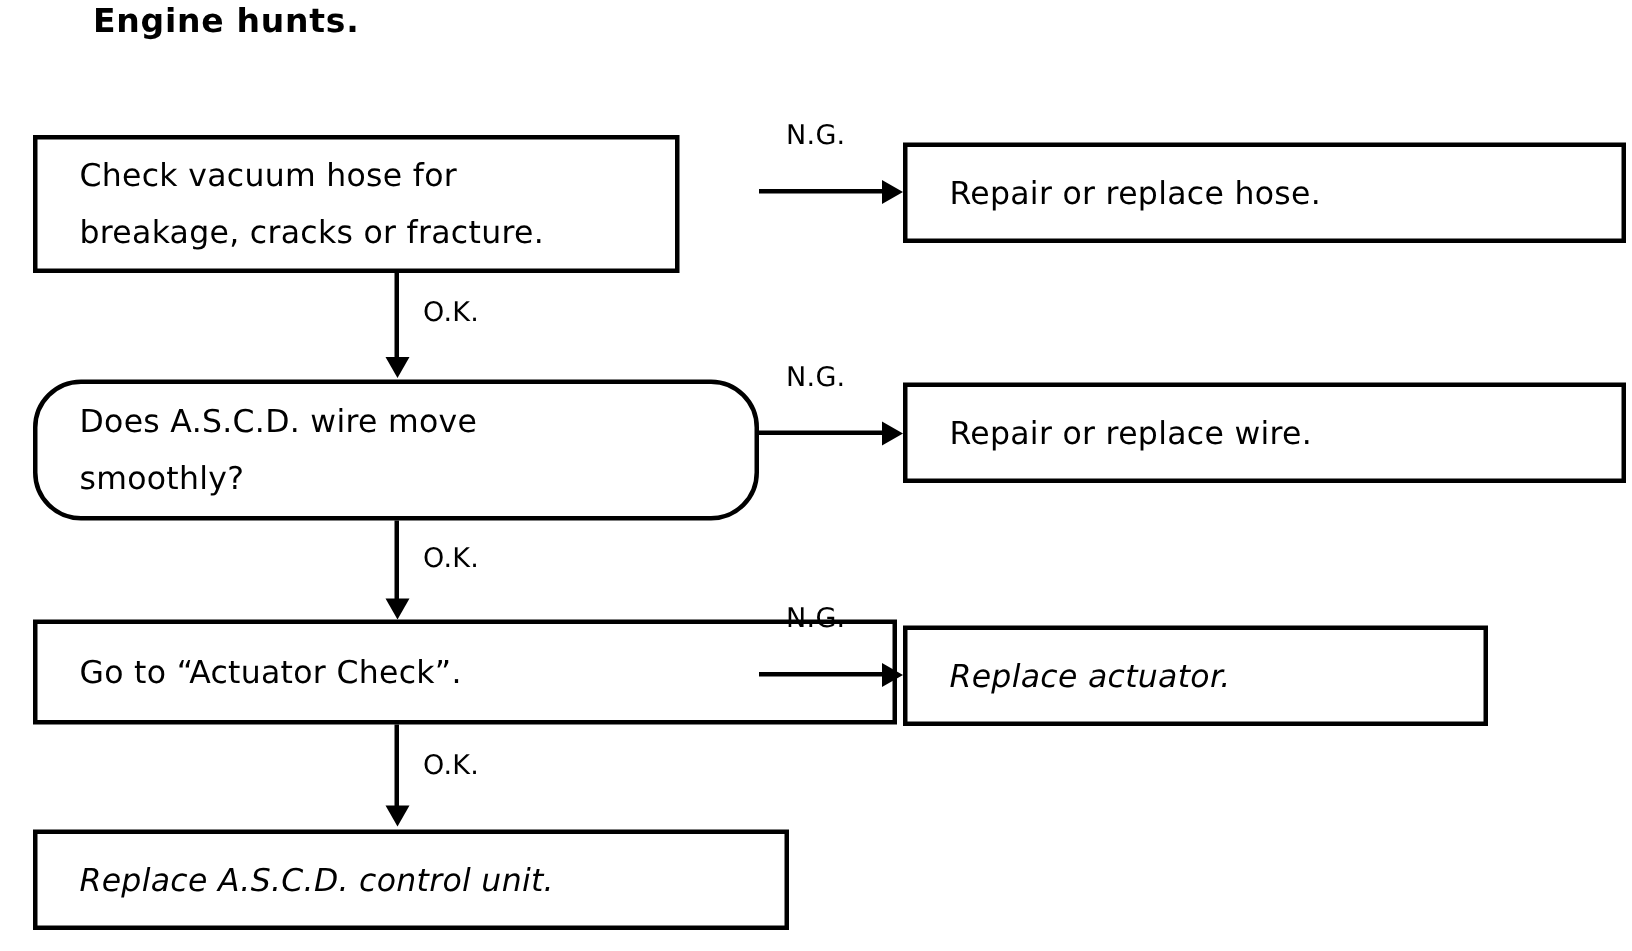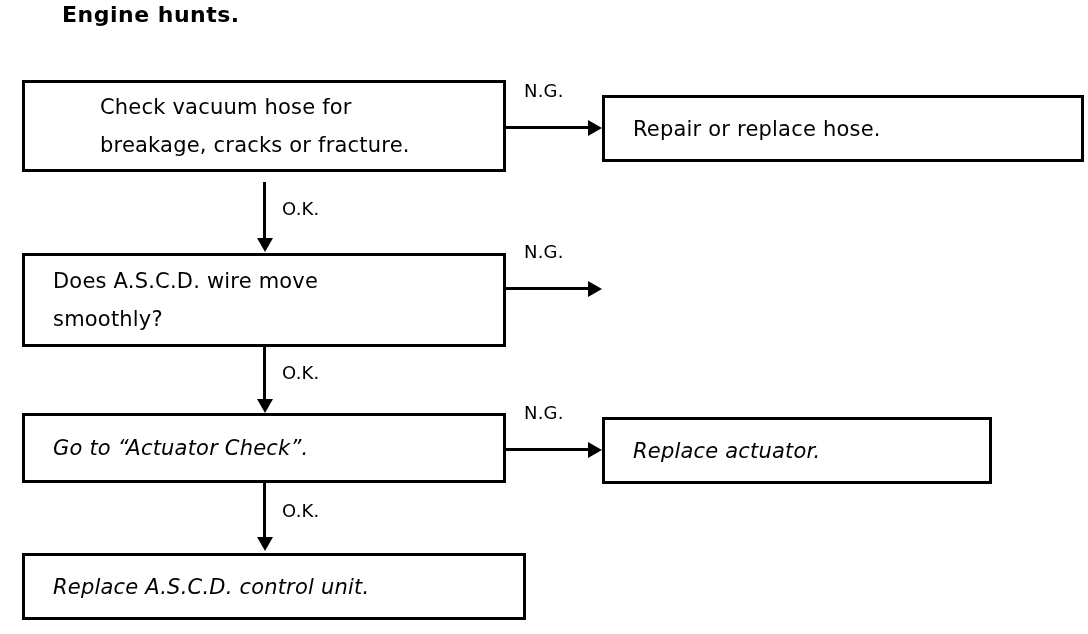--- a/index.html
+++ b/index.html
@@ -42,23 +42,23 @@
     display: block;
     padding-left: 28px;
     padding-right: 10px;
     font-size: 21px;
     line-height: 38px;
     letter-spacing: 0.2px;
     white-space: pre-line;
   }
 
   
-  .box-left-1 { left: 10px;  top: 80px;  width: 484px; height: 92px; padding-left: 47px; }
-  .box-left-2 { left: 10px;  top: 253px; width: 484px; height: 94px; }
-  .box-left-3 { left: 10px;  top: 413px; width: 484px; height: 70px; font-style: italic; }
+  .box-left-1 { left: 10px;  top: 90px;  width: 431px; height: 92px; }
+  .box-left-2 { left: 10px;  top: 253px; width: 484px; height: 94px; border-radius: 32px; }
+  .box-left-3 { left: 10px;  top: 413px; width: 576px; height: 70px; }
   .box-left-4 { left: 10px;  top: 553px; width: 504px; height: 67px; font-style: italic; }
 
   
   .box-right-1 { left: 590px; top: 95px;  width: 482px; height: 67px; align-items: center; }
   .box-right-2 { left: 590px; top: 255px; width: 482px; height: 67px; }
   .box-right-3 { left: 590px; top: 417px; width: 390px; height: 67px; font-style: italic; }
 
   
   
   .h-conn {
@@ -143,20 +143,23 @@
 
   <div class="box box-left-2">
     <span class="box-text"> Does A.S.C.D. wire move
 smoothly?</span>
   </div>
 
   <div class="h-conn hc2"></div>
   <div class="h-arrow ha2"></div>
   <div class="edge-label lbl-ng-2">N.G.</div>
 
+  <div class="box box-right-2">
+    <span class="box-text">Repair or replace wire.</span>
+  </div>
 
   <div class="v-conn vc2"></div>
   <div class="v-arrow va2"></div>
   <div class="edge-label lbl-ok-2">O.K.</div>
 
   <div class="box box-left-3">
     <span class="box-text">Go to “Actuator Check”.</span>
   </div>
 
   <div class="h-conn hc3"></div>

